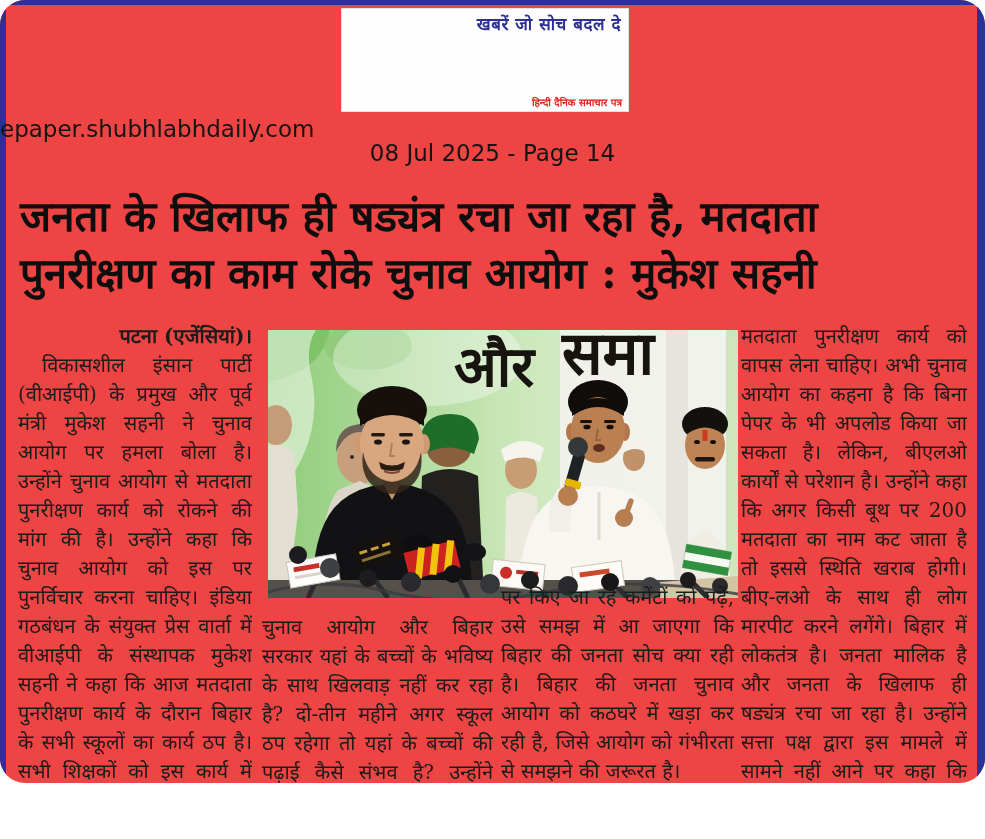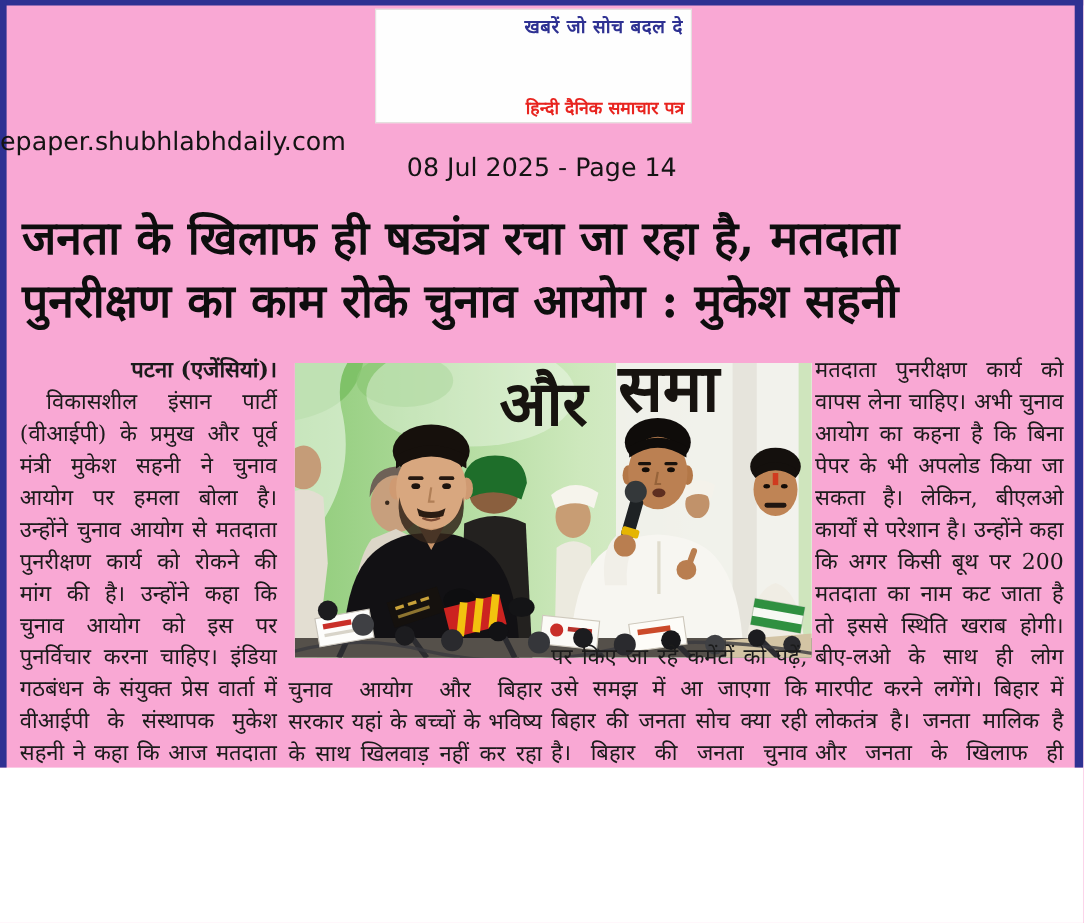--- a/index.html
+++ b/index.html
@@ -1,19 +1,20 @@
 <!DOCTYPE html>
 <html lang="hi"><head>
 <meta charset="utf-8">
 <style>
   html,body{margin:0;padding:0;background:#ffffff;}
   .page{
-    position:relative;width:985px;height:698px;background:#f9a8d4;
+    position:relative;width:985px;height:783px;background:#ef4444;
     overflow:hidden;
     font-family:"DejaVu Sans","Liberation Sans",sans-serif;
+    border-radius:25px;
   }
   .frame{position:absolute;background:#2e3192;}
   .frame.top{left:0;top:0;width:985px;height:5px;}
   .frame.left{left:0;top:0;width:6px;height:839px;}
   .frame.right{left:977px;top:0;width:8px;height:839px;}
   .frame.bottom{left:0;top:828px;width:985px;height:11px;}
 
   
   .logo-box{
     position:absolute;left:341px;top:8px;width:288px;height:104px;
@@ -27,21 +28,21 @@
     position:absolute;left:0;right:0;top:22px;height:66px;
     display:flex;align-items:center;justify-content:center;gap:1px;
   }
   .logo-word{
     color:#e8241f;font-family:"DejaVu Serif","Liberation Serif",serif;
     font-weight:bold;font-size:57px;line-height:1;
   }
   .ganesh{width:48px;height:60px;margin:0 1px;}
   .logo-subtitle{
     position:absolute;bottom:2px;right:6px;color:#e8241f;
-    font-weight:bold;font-size:16px;
+    font-weight:bold;font-size:10px;
   }
   .site-url{
     position:absolute;left:0;top:116px;width:985px;text-align:left;
     font-size:23px;color:#141414;
   }
   .issue-date{
     position:absolute;left:0;top:140px;width:985px;text-align:center;
     font-size:23px;color:#141414;
   }
 

